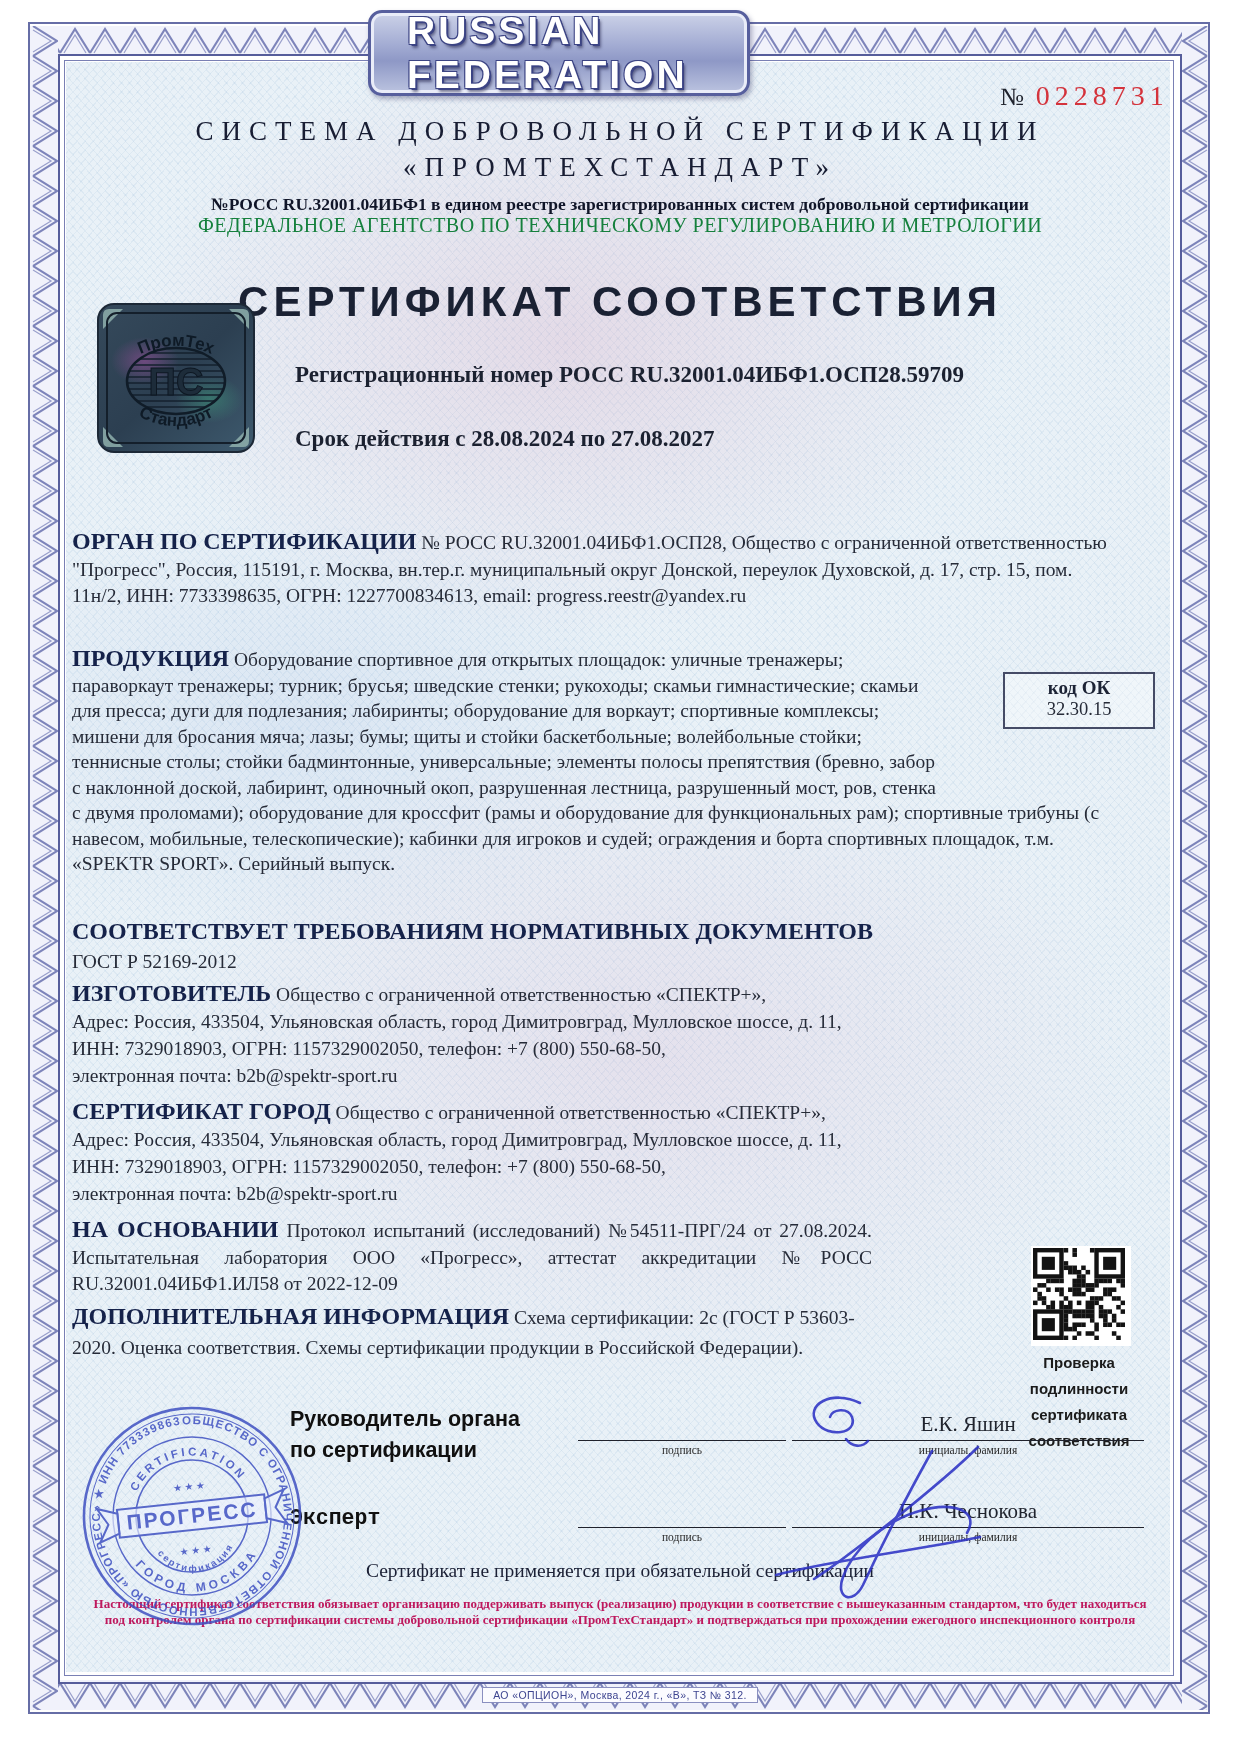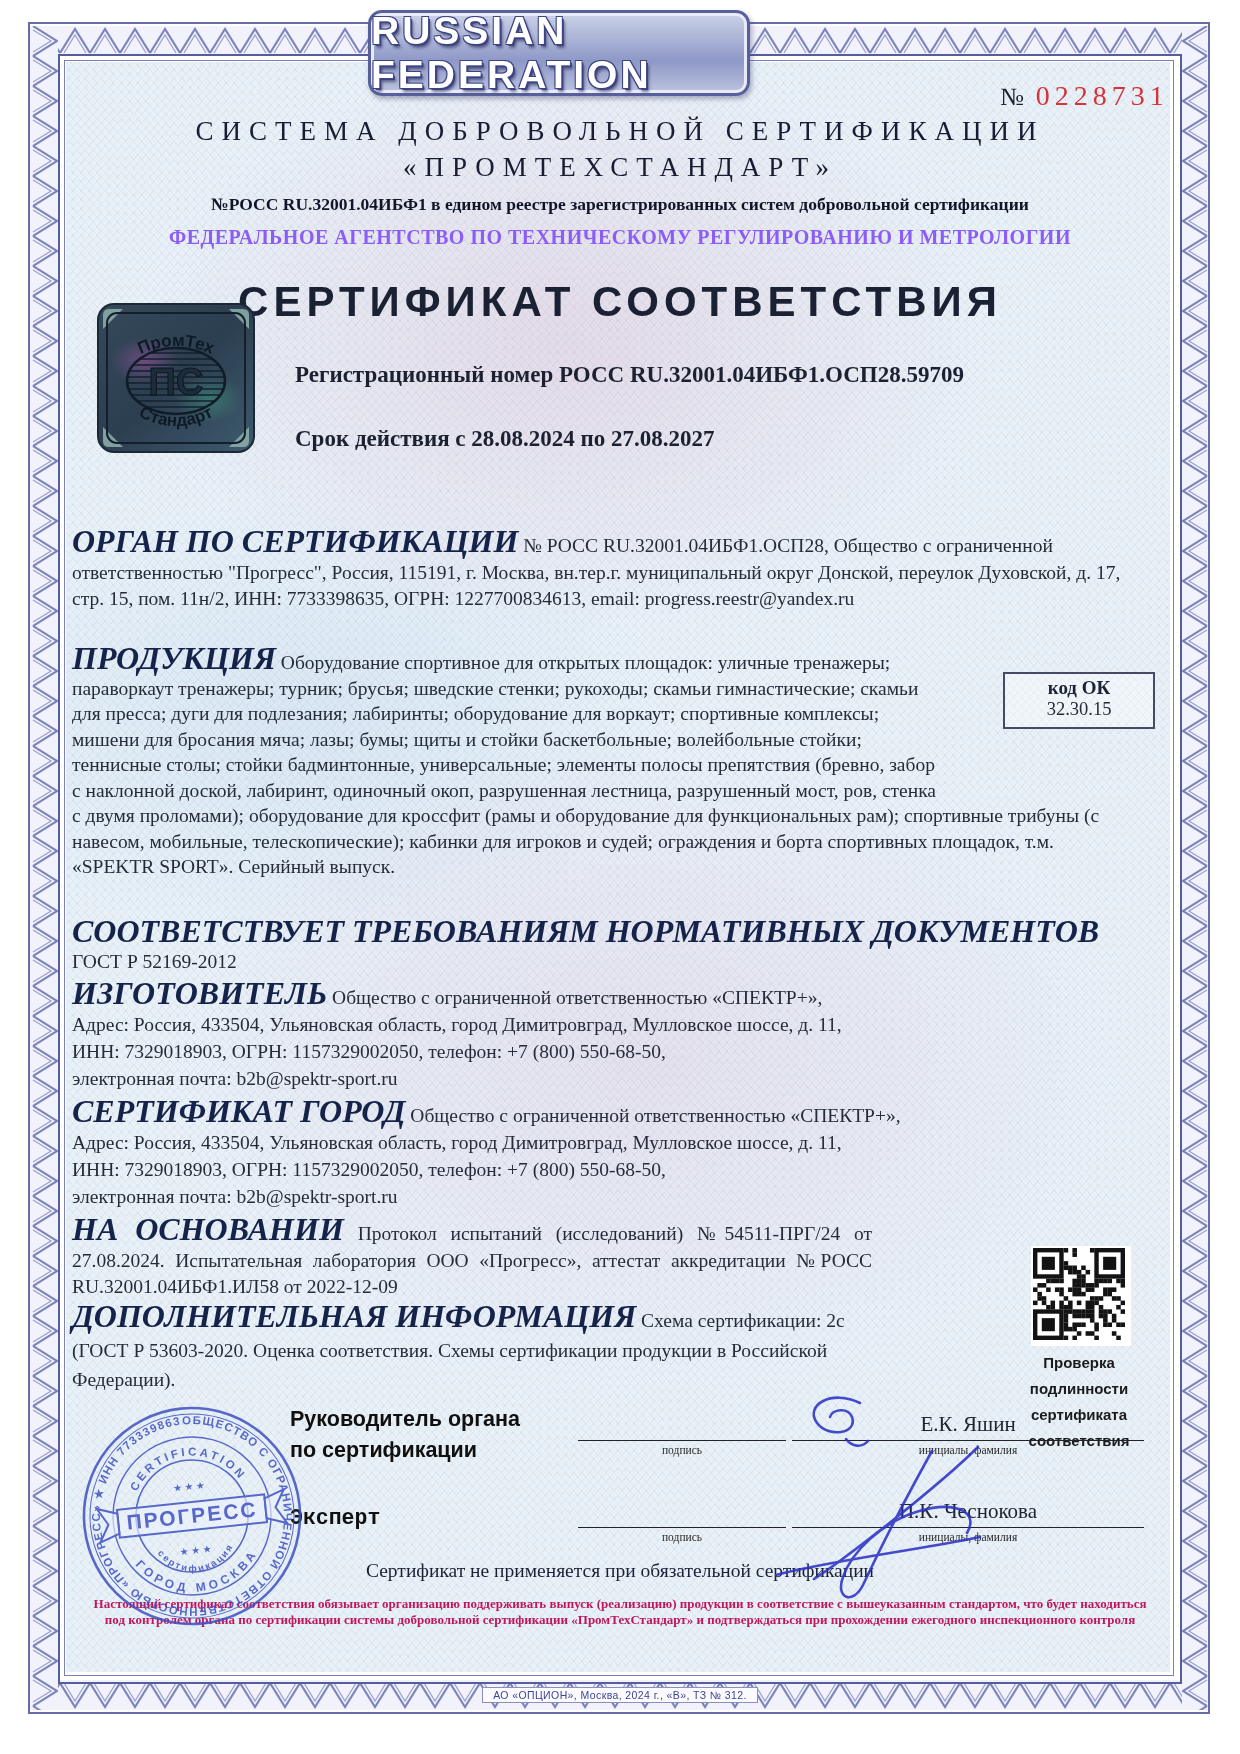--- a/index.html
+++ b/index.html
@@ -23,39 +23,39 @@
       #e9f1f7;}
   
   .banner{position:absolute;left:368px;top:10px;width:376px;height:80px;z-index:5;
     background:linear-gradient(180deg,#ccd2e8 0%,#a3acd3 40%,#8e98c6 60%,#bcc4e0 100%);
     border:3px solid #575f9d;border-radius:14px;
     box-shadow:inset 0 0 0 3px #e9ecf8, 2px 3px 5px rgba(40,40,90,.35);
     display:flex;align-items:center;justify-content:center;}
   .banner-text{font-family:"Liberation Sans",sans-serif;font-weight:800;font-size:39px;
     letter-spacing:3px;color:#ffffff;
     text-shadow:-1px -1px 0 #3c4484,1px -1px 0 #3c4484,-1px 1px 0 #3c4484,
-                2px 2px 0 #3c4484,3px 4px 3px rgba(30,30,70,.55);}
+                2px 2px 0 #3c4484,3px 4px 3px rgba(30,30,70,.55);padding-left:36px;}
   
   .serial{position:absolute;left:1000px;top:80px;z-index:4;white-space:nowrap;}
   .serial .sym{font-size:25px;color:#20242e;}
   .serial .num{font-size:28px;color:#d4333c;letter-spacing:5px;margin-left:8px;}
   
   .hline{position:absolute;left:70px;width:1100px;text-align:center;color:#181d33;}
   .h-sys1{top:116px;font-size:27px;font-weight:500;letter-spacing:8px;}
   .h-sys2{top:152px;font-size:27px;font-weight:500;letter-spacing:8px;}
   .h-reg{top:194px;font-size:17.5px;font-weight:700;color:#101528;}
-  .h-agency{top:214px;font-size:20px;font-weight:700;color:#8b5cf6;letter-spacing:.5px;margin-top:12px;}
+  .h-agency{top:214px;font-size:20px;font-weight:400;color:#15803d;letter-spacing:.5px;}
   .doc-title{position:absolute;left:70px;top:278px;width:1100px;text-align:center;
     font-family:"Liberation Sans",sans-serif;font-weight:800;font-size:42px;
     letter-spacing:5px;color:#1a2133;}
   .reg-line{position:absolute;left:295px;top:362px;font-size:23px;font-weight:700;color:#1b2130;}
   .valid-line{position:absolute;left:295px;top:426px;font-size:23px;font-weight:700;color:#1b2130;}
   
   .sec{position:absolute;left:72px;width:1053px;font-size:19.5px;line-height:26.5px;color:#262b38;}
-  .sec .lab{font-size:32px;font-weight:700;color:#15224a;font-style:italic;}
+  .sec .lab{font-size:24px;font-weight:700;color:#15224a;}
   .sec-organ{top:528px;}
   .sec-product{top:646px;line-height:25.5px;}
   .codes-spacer{float:right;width:178px;height:152px;}
   .sec-standards{top:918px;}
   .sec-standards .std-text{margin-top:4px;}
   .sec-manuf{top:980px;line-height:27px;}
   .sec-issued{top:1098px;line-height:27px;}
   .pre-lines{white-space:pre-line;}
   .sec-basis{top:1216px;width:800px;text-align:justify;}
   .sec-add{top:1302px;width:805px;line-height:29.5px;}

